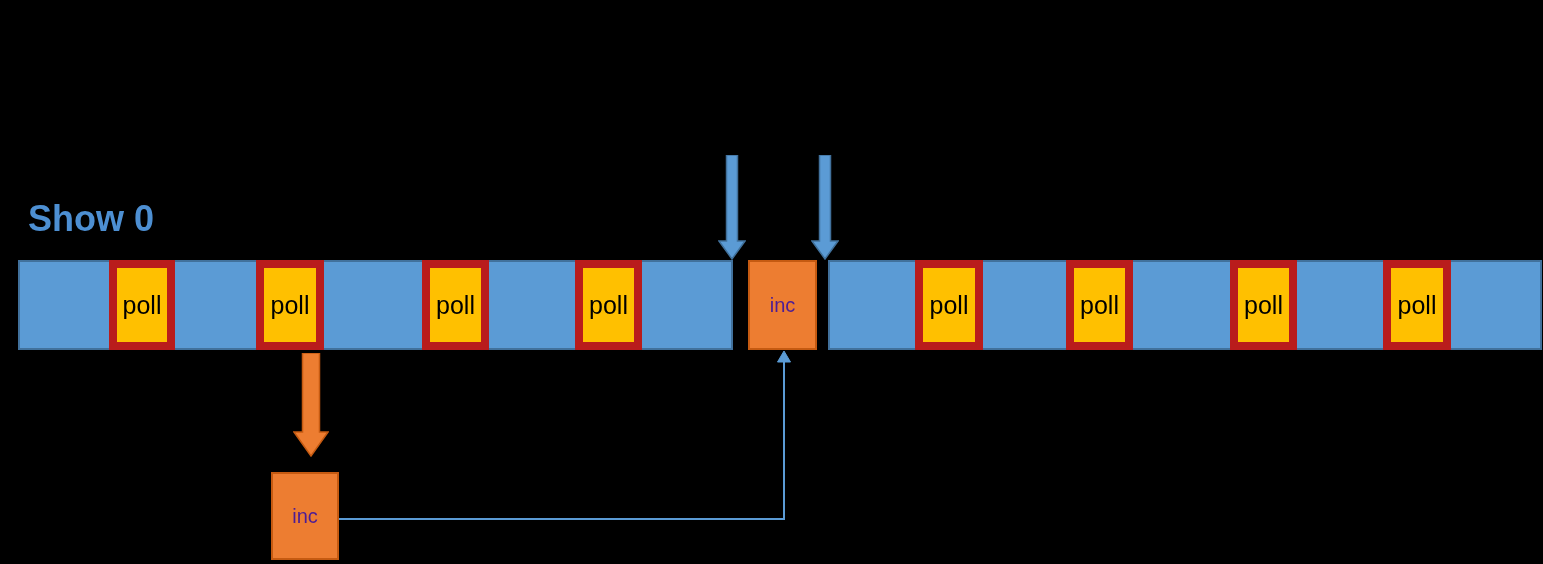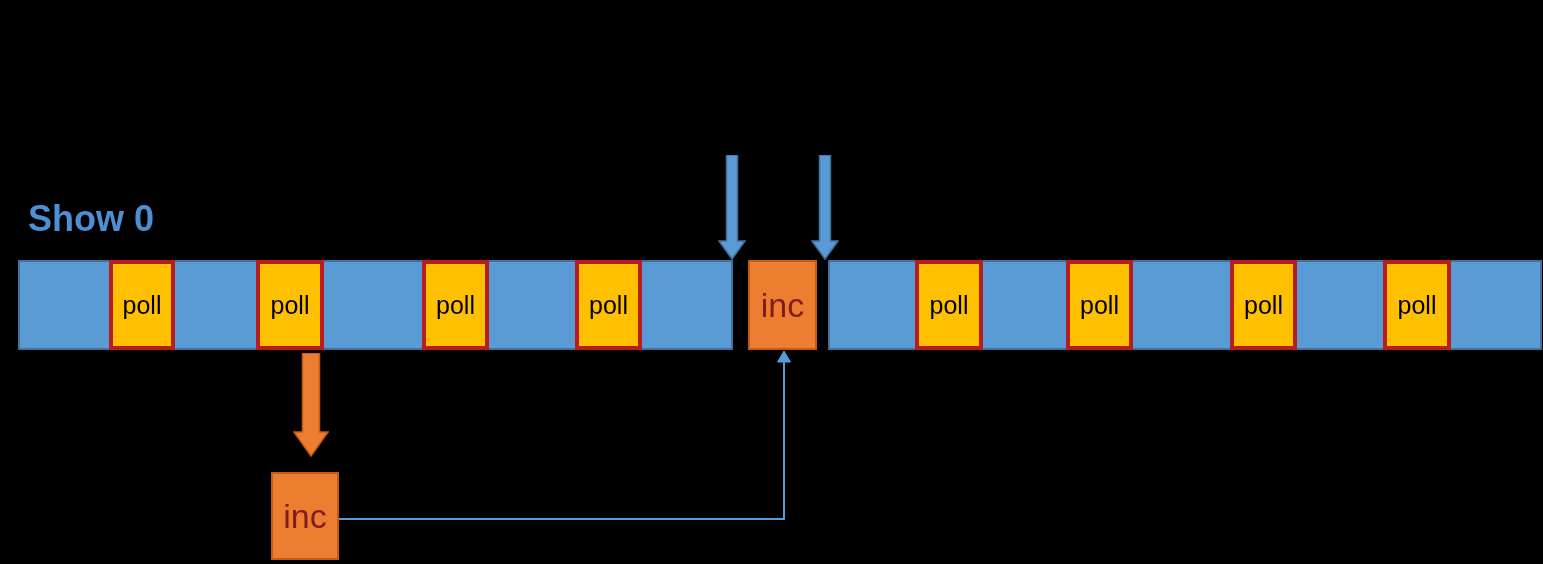--- a/index.html
+++ b/index.html
@@ -31,21 +31,21 @@
     box-sizing: border-box;
   }
   .bar0 { left: 18px;  width: 715px; }
   .bar1 { left: 828px; width: 714px; }
 
   .poll {
     position: absolute;
     top: 260px;
     height: 90px;
     background: #ffc000;
-    border: 4px solid #b91c1c;
+    border: 8px solid #b91c1c;
     box-sizing: border-box;
     color: #000000;
     font-size: 25px;
     display: flex;
     align-items: center;
     justify-content: center;
     z-index: 2;
   }
   .t0p0 { left: 109px;  width: 66px; }
   .t0p1 { left: 256px;  width: 68px; }
@@ -54,22 +54,22 @@
   .t1p0 { left: 915px;  width: 68px; }
   .t1p1 { left: 1066px; width: 67px; }
   .t1p2 { left: 1230px; width: 67px; }
   .t1p3 { left: 1383px; width: 68px; }
 
   .inc {
     position: absolute;
     background: #ed7d31;
     border: 2px solid #c55a11;
     box-sizing: border-box;
-    color: #7f1d1d;
-    font-size: 34px;
+    color: #4c1d95;
+    font-size: 20px;
     display: flex;
     align-items: center;
     justify-content: center;
     z-index: 2;
   }
   .inc-top    { left: 748px; top: 260px; width: 69px; height: 90px; }
   .inc-bottom { left: 271px; top: 472px; width: 68px; height: 88px; }
 
   .arrow-svg { position: absolute; z-index: 3; }
   .down-arrow-1 { left: 718px; top: 155px; }

